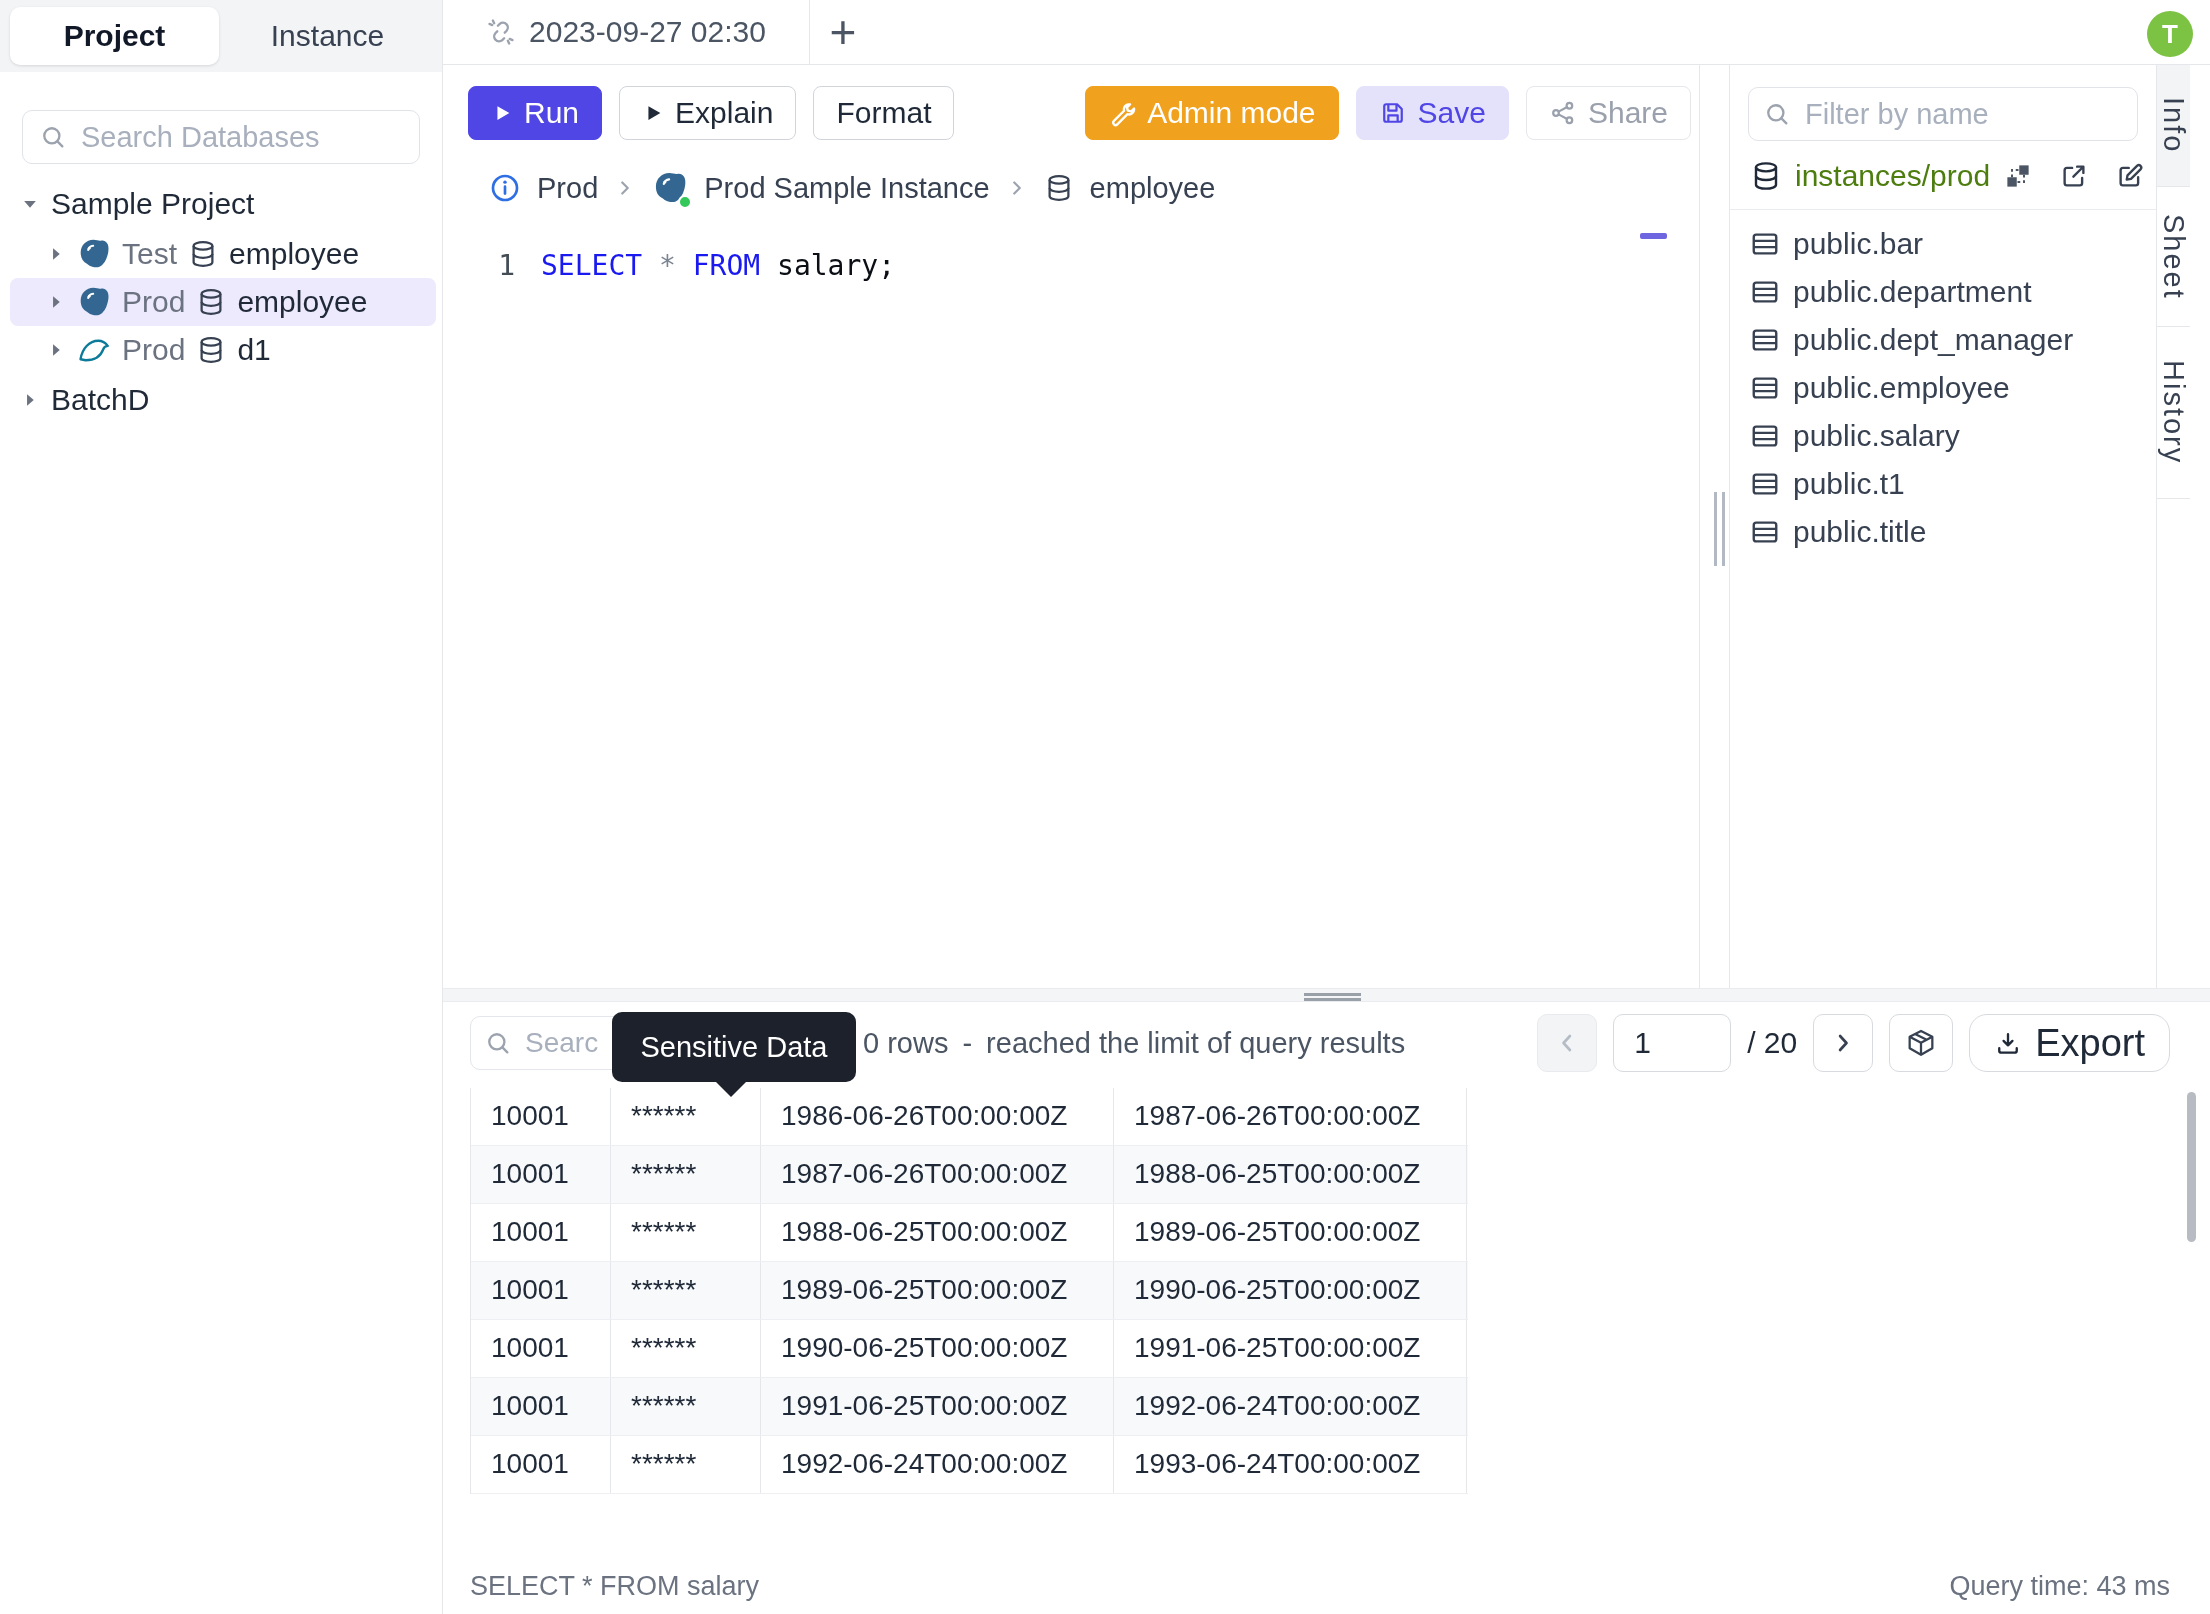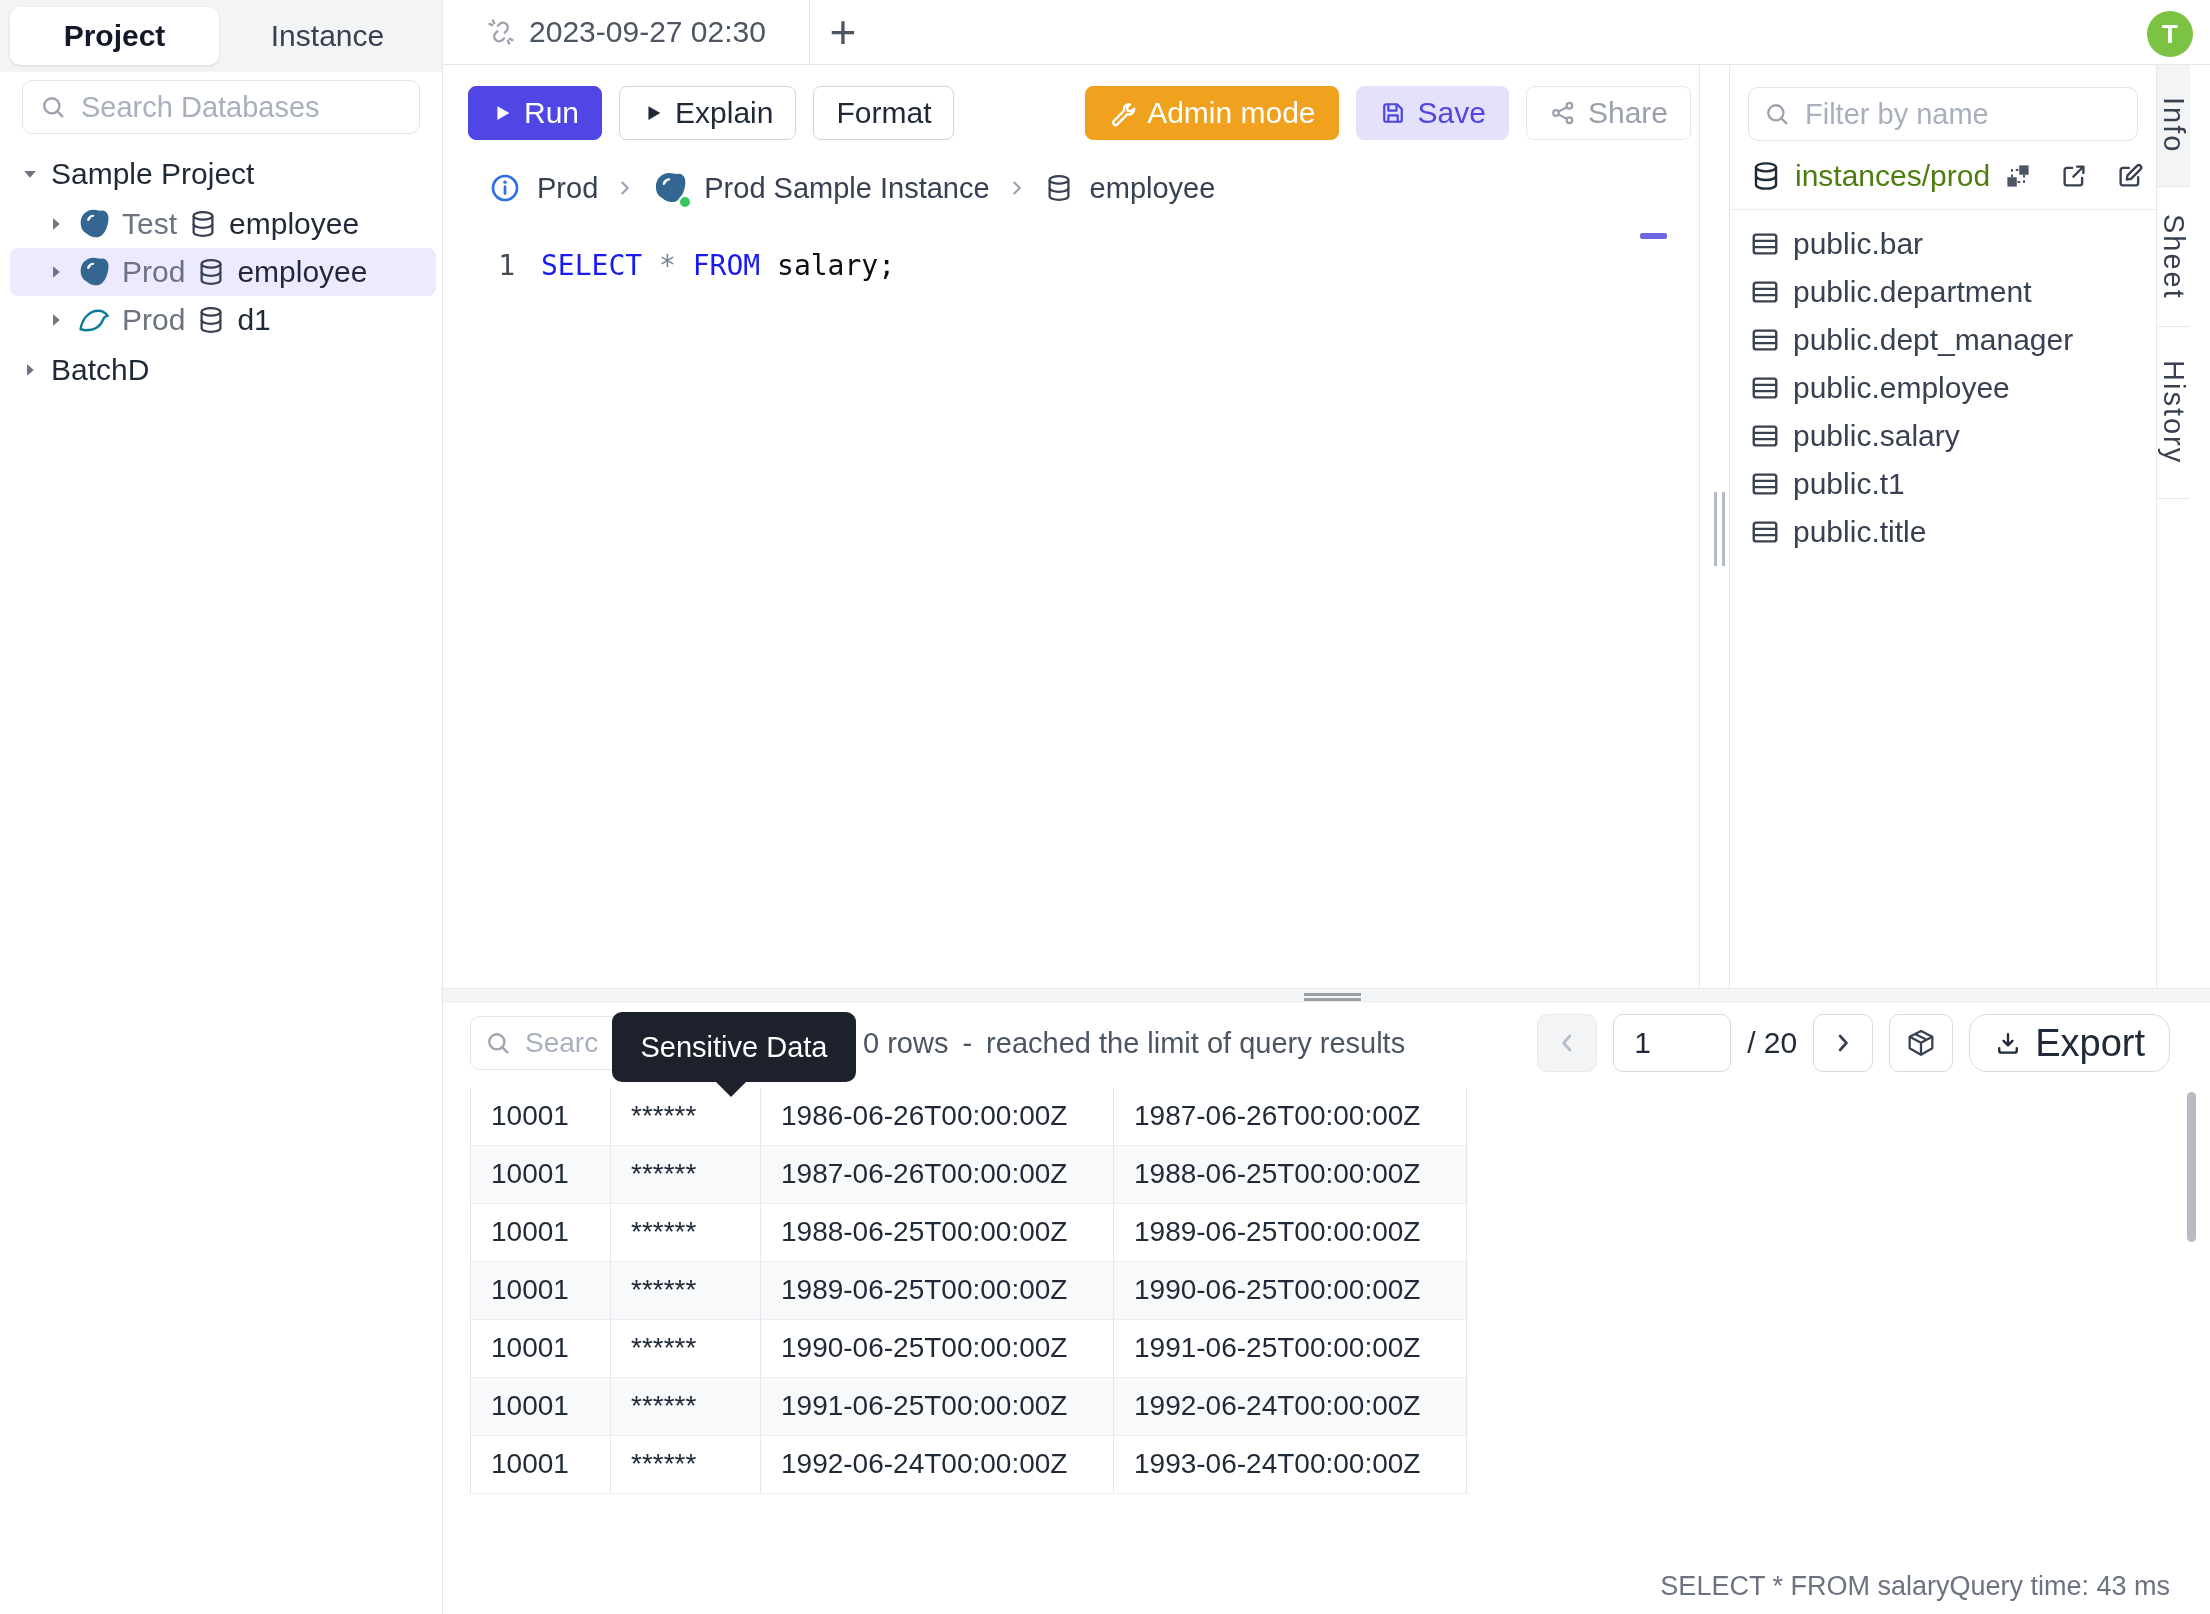--- a/index.html
+++ b/index.html
@@ -6,21 +6,21 @@
   html,body { width:2210px; height:1614px; background:#fff; font-family:"Liberation Sans", sans-serif; color:#1f2937; overflow:hidden; position:relative; }
   svg { display:block; flex:none; }
   input { font-family:"Liberation Sans", sans-serif; outline:none; }
   ::placeholder { color:#a8b0bd; opacity:1; }
 
   
   #sidebar { position:absolute; left:0; top:0; width:443px; height:1614px; border-right:1px solid #e5e7eb; background:#fff; }
   .sb-top { height:72px; background:#f3f4f6; display:flex; align-items:center; padding:0 10px; gap:4px; }
   .sb-tab { flex:1; height:58px; display:flex; align-items:center; justify-content:center; font-size:30px; color:#374151; border-radius:10px; cursor:pointer; }
   .sb-tab.active { background:#fff; color:#111827; font-weight:700; box-shadow:0 1px 3px rgba(0,0,0,.12); }
-  .sb-search { margin:8px 22px 14px; position:relative; }
+  .sb-search { margin:38px 22px 14px; position:relative; }
   .sb-search input { width:100%; height:54px; border:1.5px solid #e0e3e8; border-radius:10px; padding:0 16px 0 58px; font-size:29px; color:#374151; background:#fff; }
   .sb-search .mag { position:absolute; left:17px; top:13px; }
   .tree { font-size:30px; }
   .titem { display:flex; align-items:center; height:48px; gap:11px; cursor:pointer; }
   .titem.root { height:52px; padding-left:20px; font-weight:500; color:#1f2937; }
   .titem.child { padding-left:46px; }
   .titem.child.selected { background:#eceafc; border-radius:8px; margin:0 6px 0 10px; padding-left:36px; }
   .env { color:#6b7280; }
   .dbname { color:#1f2937; }
   .sb-handle { position:absolute; left:444px; top:782px; display:flex; gap:5px; cursor:col-resize; }
@@ -94,21 +94,21 @@
   .rtable { margin-left:27px; position:relative; }
   .rhead { display:flex; height:62px; width:1729px; background:#f8f9fa; border:1px solid #e5e7eb; border-right:none; }
   .hcell { display:flex; align-items:center; gap:10px; padding-left:20px; font-size:28px; color:#4b5563; border-right:1px solid #e5e7eb; cursor:pointer; }
   .w1 { width:140px; } .w2 { width:150px; } .w3 { width:353px; } .w4 { width:353px; }
   .wf { flex:1; border-right:1px solid #e5e7eb; cursor:default; }
   .rbody { width:998px; border-left:1px solid #e5e7eb; }
   .rrow { display:flex; height:58px; border-bottom:1px solid #edeff2; cursor:pointer; }
   .rrow:nth-of-type(even) { background:#f8f9fa; }
   .cell { line-height:56px; padding-left:20px; font-size:28px; color:#1f2937; border-right:1px solid #e5e7eb; white-space:nowrap; overflow:hidden; }
   .vscroll { position:absolute; right:14px; top:4px; width:9px; height:150px; background:#b8bcc2; border-radius:5px; }
-  .rstatus { position:absolute; left:27px; right:40px; bottom:12px; display:flex; justify-content:flex-end; font-size:27px; color:#6b7280; }
+  .rstatus { position:absolute; left:27px; right:40px; bottom:12px; display:flex; justify-content:space-between; font-size:27px; color:#6b7280; }
 </style>
 </head>
 <body>
 
 <div id="sidebar">
   <div class="sb-top">
     <div class="sb-tab active">Project</div>
     <div class="sb-tab">Instance</div>
   </div>
   <div class="sb-search">

